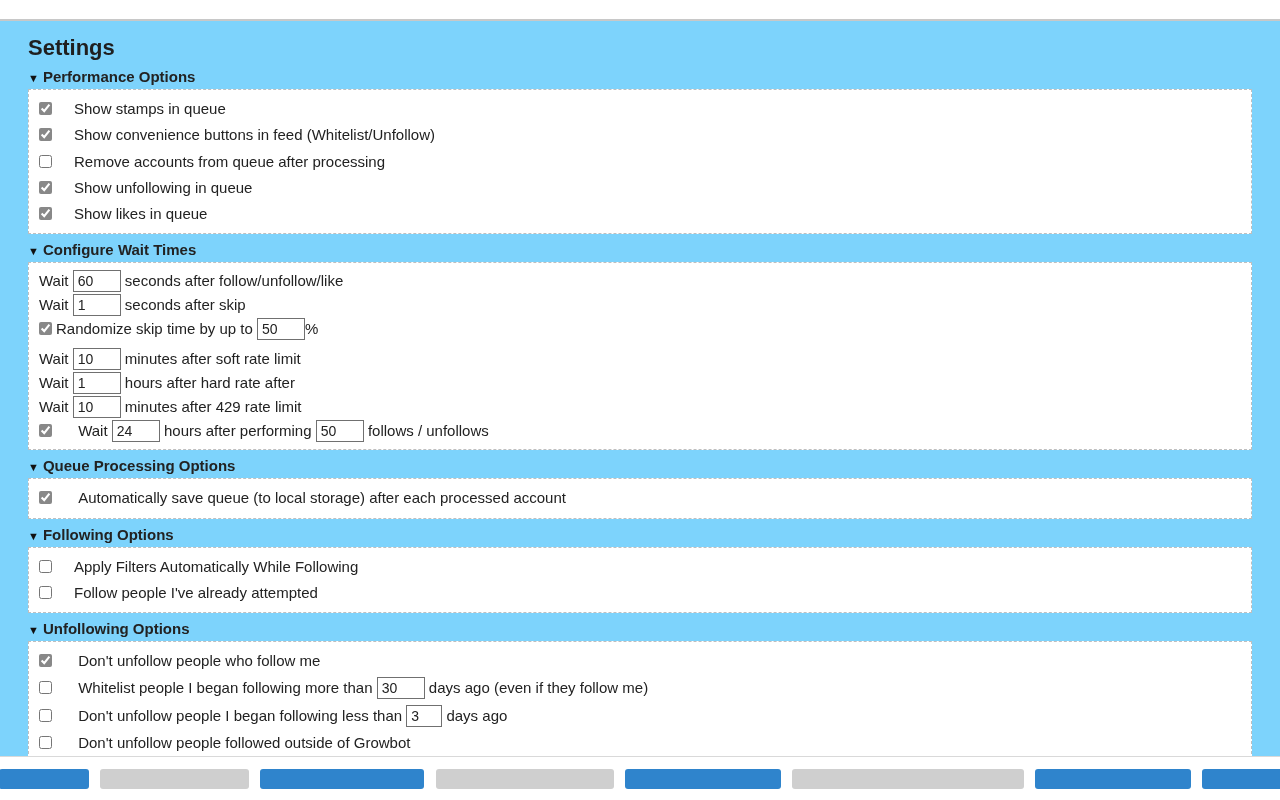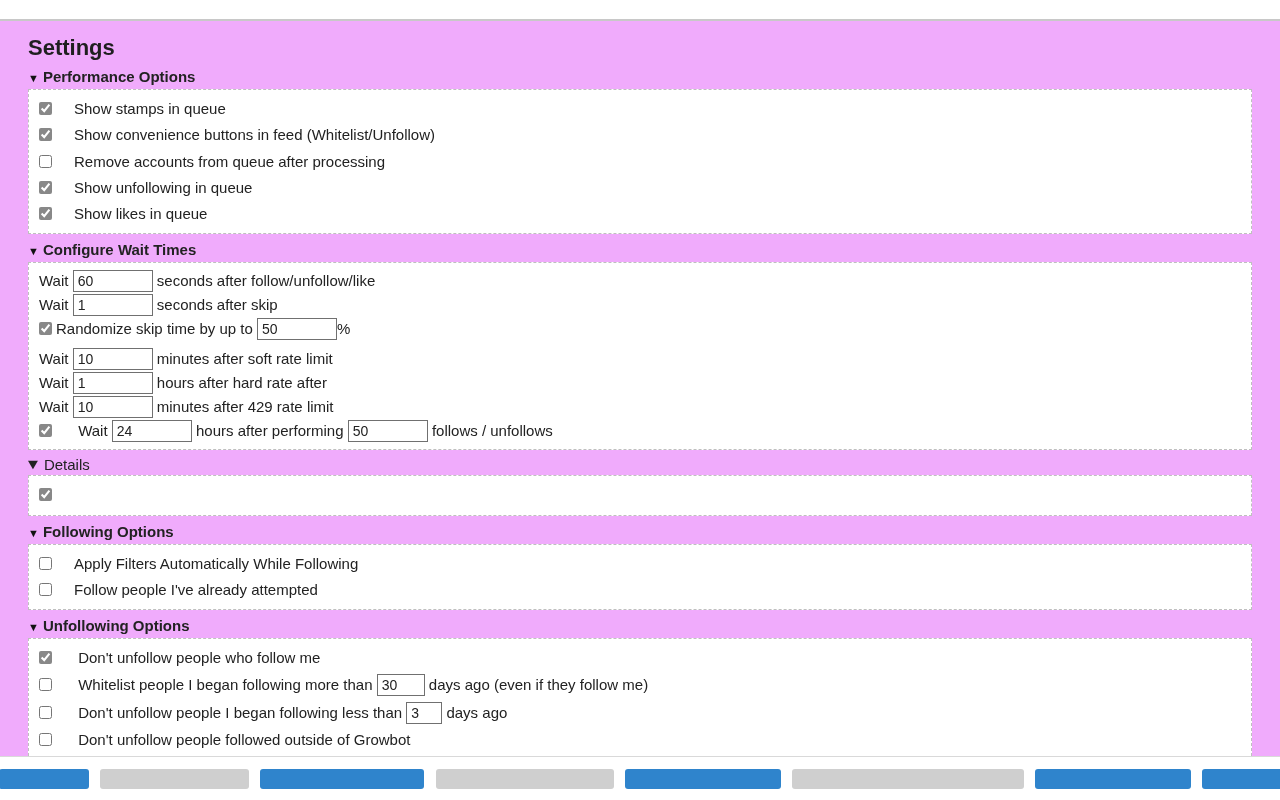--- a/index.html
+++ b/index.html
@@ -21,21 +21,21 @@
     position: absolute;
     top: 19px; left: 0; right: 0;
     height: 2px;
     background: #c8c8c8;
     box-shadow: 0 1px 0 rgba(0,0,0,0.05);
   }
   .content-region {
     position: absolute;
     top: 21px; left: 0; right: 0;
     bottom: 43px;      
-    background: #f0abfc;
+    background: #7dd3fc;
     border-bottom: 1px solid #d9d9d9;
     overflow: hidden;
     padding: 14px 28px 6px 28px;
   }
   h1.settings-title {
     margin: 0 0 6px 0;
     font-size: 22px;
     font-weight: 700;
     color: #1f1f1f;
   }
@@ -75,21 +75,21 @@
     font-size: 15px;
   }
   .row.tight { padding: 1px 0; }
   input[type="checkbox"] {
     width: 13px; height: 13px;
     vertical-align: -1px;
     margin: 0 4px 0 0;
     accent-color: #888;
   }
   input[type="text"].num {
-    width: 80px;
+    width: 48px;
     height: 22px;
     font-size: 14px;
     padding: 1px 4px;
     border: 1px solid #707070;
     background: #fff;
     color: #222;
   }
   .pad-left-cb { margin-left: 18px; }
   
   .footer {
@@ -180,23 +180,28 @@
           <span class="pad-left-cb">Wait</span>
           <input type="text" class="num" value="24" style="">
           <span>hours after performing</span>
           <input type="text" class="num" value="50" style="">
           <span>follows / unfollows</span>
         </div>
       </div>
     </details>
 
     <details open="">
+      <summary>
+        <span class="disclosure"></span>
+        <span>Queue Processing Options</span>
+      </summary>
       <div class="panel">
         <div class="row">
           <input type="checkbox" checked="" style="">
+          <span class="pad-left-cb">Automatically save queue (to local storage) after each processed account</span>
         </div>
       </div>
     </details>
 
     <details open="">
       <summary>
         <span class="disclosure"></span>
         <span>Following Options</span>
       </summary>
       <div class="panel" id="following-panel">

